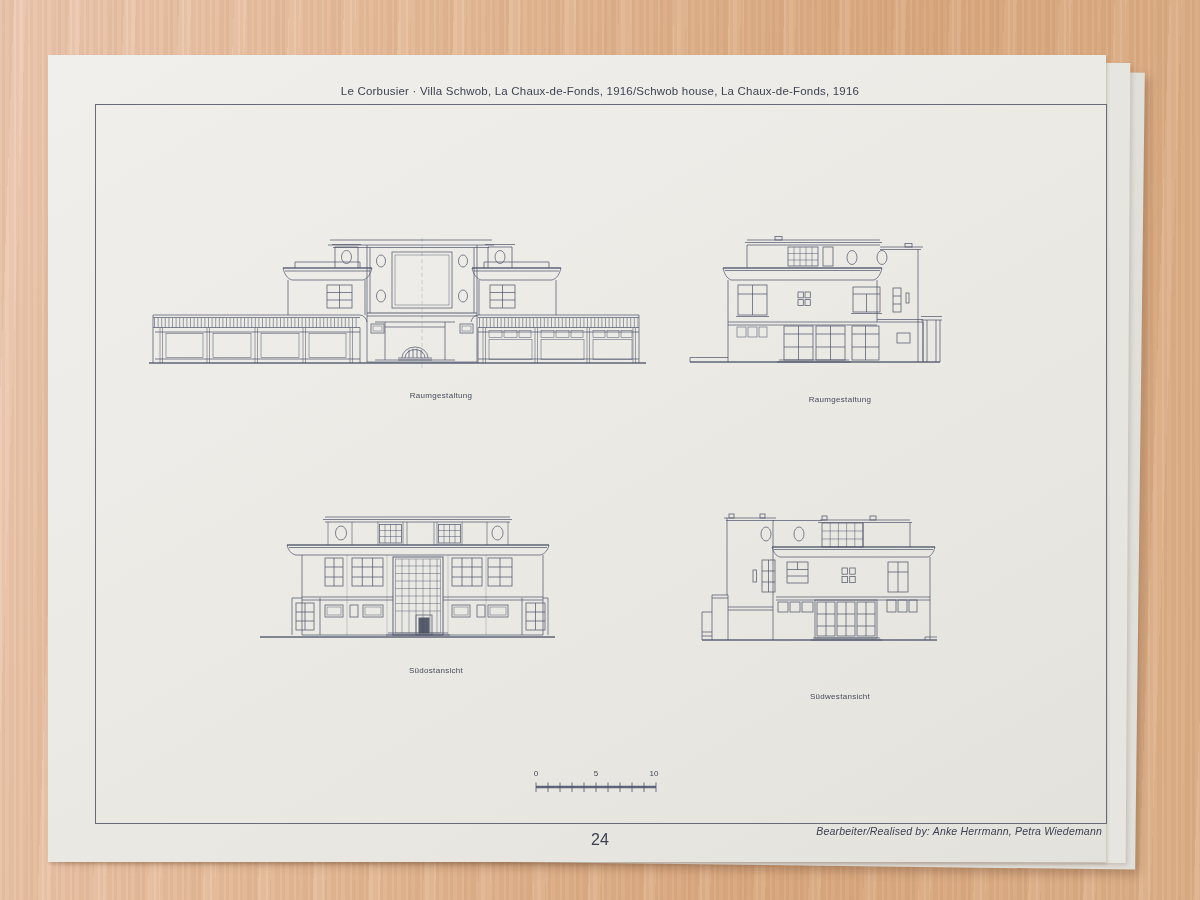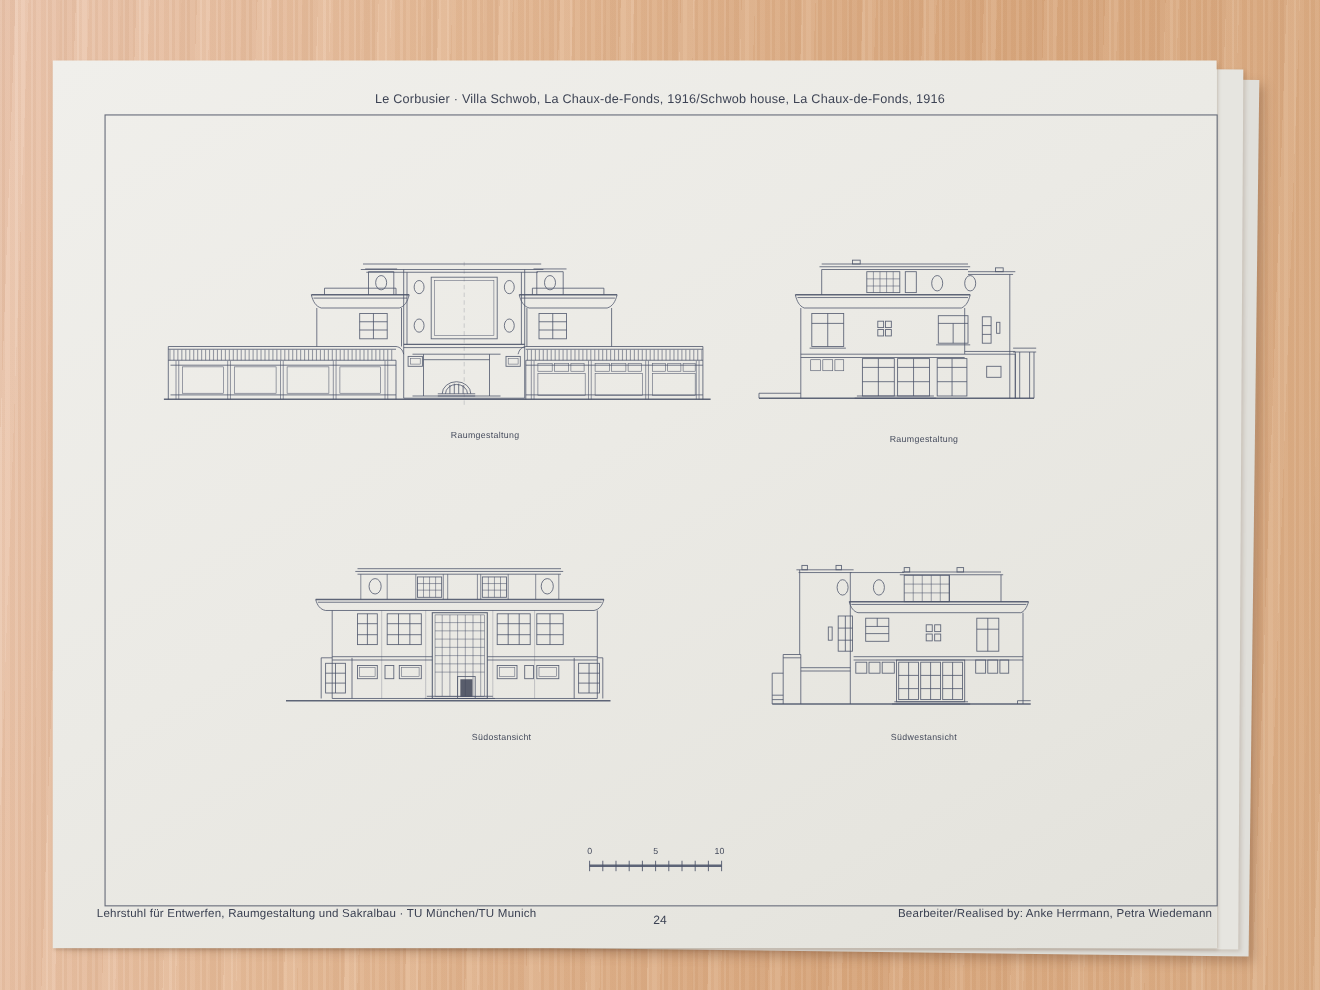--- a/index.html
+++ b/index.html
@@ -22,34 +22,34 @@
     background:linear-gradient(150deg,#f0efeb 0%,#ebeae5 45%,#e6e5df 80%,#e2e1db 100%);
     box-shadow:1px 2px 3px rgba(105,70,45,.25);}
   
   .frame{position:absolute;left:95px;top:104px;width:1010px;height:718px;
     border:1px solid #666b79;}
   .title{position:absolute;left:95px;top:85px;width:1010px;text-align:center;
     font-size:11.5px;letter-spacing:.2px;color:#3d4354;}
   .caption{position:absolute;font-size:8px;letter-spacing:.3px;color:#454b5c;text-align:center;}
   .cap-1{left:331px;top:391px;width:220px;}
   .cap-2{left:720px;top:395px;width:240px;}
-  .cap-3{left:346px;top:666px;width:220px;}
-  .cap-4{left:730px;top:666px;width:220px;}
+  .cap-3{left:326px;top:666px;width:220px;}
+  .cap-4{left:730px;top:692px;width:220px;}
   .fig{position:absolute;}
   .fig svg{display:block;width:100%;height:100%;}
   .fig-1{left:145px;top:228px;width:505px;height:152px;}
   .fig-2{left:683px;top:228px;width:262px;height:152px;}
   .fig-3{left:250px;top:498px;width:330px;height:158px;}
   .fig-4{left:700px;top:500px;width:245px;height:162px;}
   .scalebar{left:533px;top:766px;width:130px;height:32px;}
   .footer-left{position:absolute;left:88px;top:825px;font-size:10.5px;letter-spacing:.2px;color:#3b4152;}
   .footer-right{position:absolute;left:700px;top:825px;width:402px;text-align:right;
-    font-size:10.5px;letter-spacing:.2px;color:#3b4152;}
+    font-size:10.5px;letter-spacing:.2px;color:#3b4152;font-style:italic;}
   .page-num{position:absolute;left:560px;top:831px;width:80px;text-align:center;
-    font-size:11px;color:#3b4152;}
+    font-size:16px;color:#3b4152;}
   .ink{stroke:#4a5268;stroke-width:.8;fill:none;stroke-opacity:.88;}
 </style>
 </head>
 <body>
 
 <div class="scene">
   <div class="wood"></div>
   <div class="sheet sheet-3"></div>
   <div class="sheet sheet-2"></div>
   <div class="sheet sheet-top"></div>
@@ -324,16 +324,15 @@
         <text x="63" y="10">5</text>
         <text x="121" y="10">10</text>
       </g>
       <g class="ink">
         <path d="M3,21 H123" stroke-width="2.4"></path>
         <path d="M3,16.5 V26 M15,16.5 V26 M27,16.5 V26 M39,16.5 V26 M51,16.5 V26 M63,16.5 V26 M75,16.5 V26 M87,16.5 V26 M99,16.5 V26 M111,16.5 V26 M123,16.5 V26" stroke-width=".9"></path>
       </g>
     </svg>
   </div>
 
-  <div class="footer-left">Lehrstuhl für Entwerfen, Raumgestaltung und Sakralbau · TU München/TU Munich</div>
   <div class="page-num">24</div>
   <div class="footer-right">Bearbeiter/Realised by: Anke Herrmann, Petra Wiedemann</div>
 </div>
 
 </body></html>

